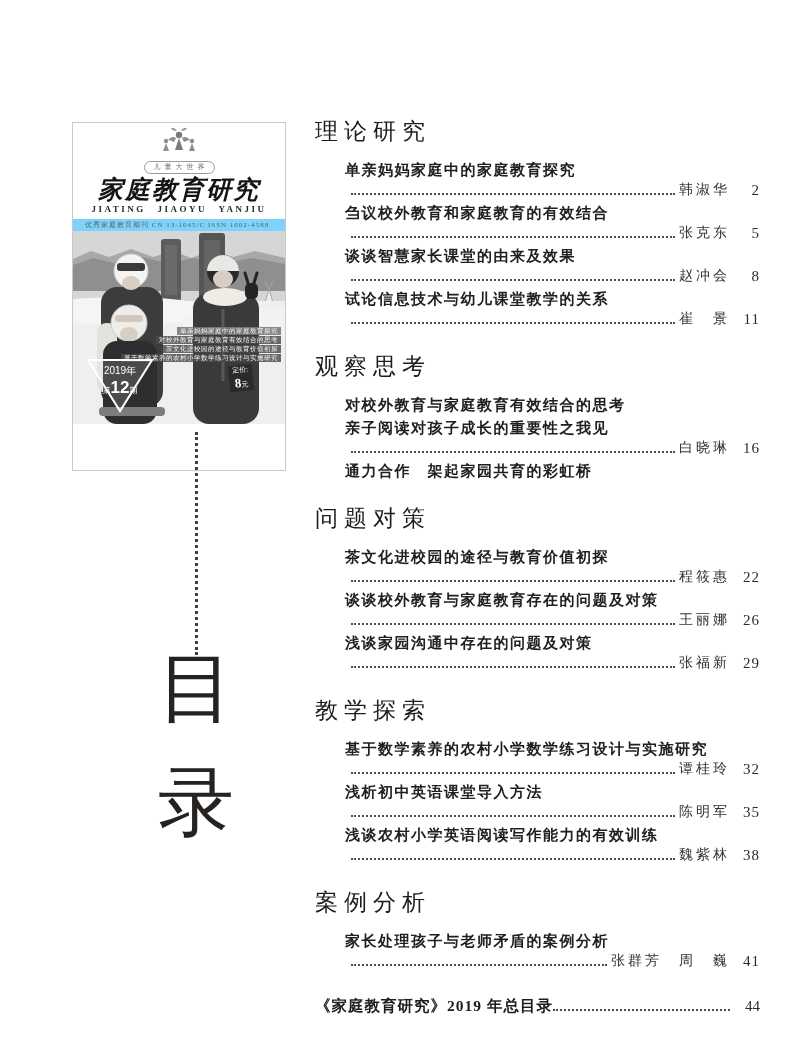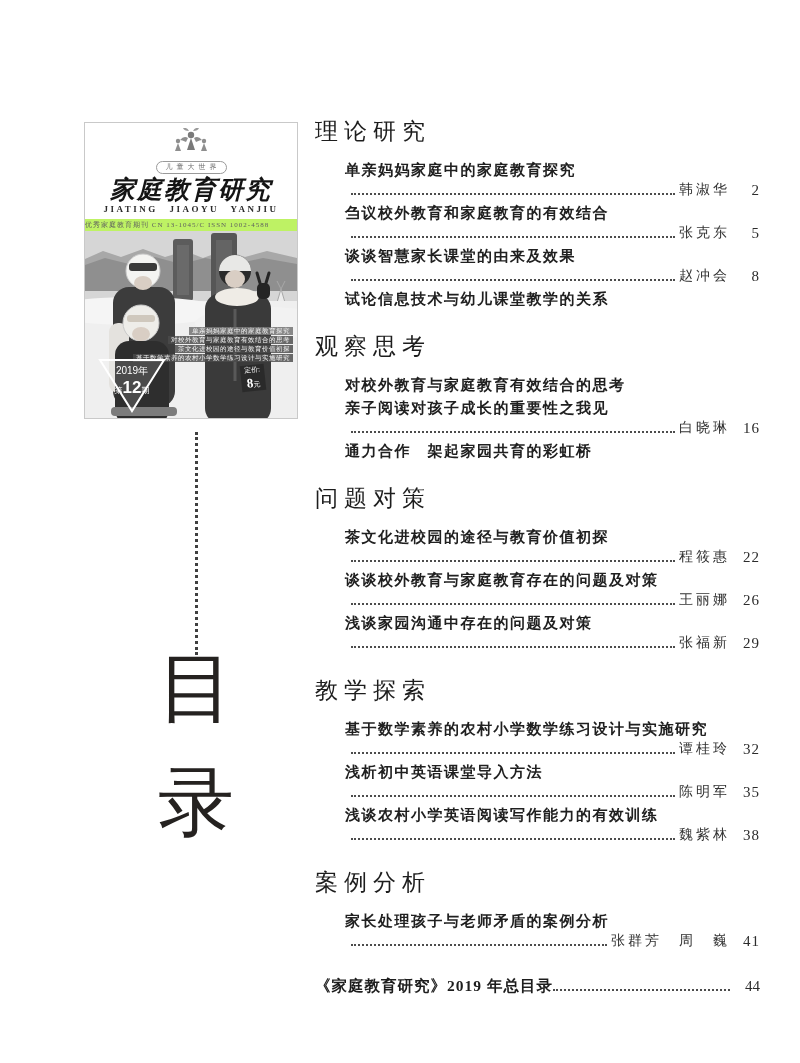--- a/index.html
+++ b/index.html
@@ -12,22 +12,22 @@
     position: relative;
     width: 800px;
     height: 1063px;
     background: #ffffff;
     overflow: hidden;
   }
 
   
   .cover {
     position: absolute;
-    left: 84px; top: 122px;
-    width: 214px; height: 297px;
+    left: 72px; top: 122px;
+    width: 214px; height: 349px;
     background: #ffffff;
     border: 1px solid #c9c9c9;
     overflow: hidden;
   }
   .cover-head { position: relative; height: 91px; text-align: center; }
   .cover-logo { display: block; margin: 5px auto 1px auto; }
   .series-box {
     display: inline-block;
     border: 1px solid #9a9a9a;
     border-radius: 7px;
@@ -49,26 +49,26 @@
   .cover-pinyin {
     font-size: 9px;
     font-weight: bold;
     letter-spacing: 2.5px;
     word-spacing: 7px;
     color: #2b2b2b;
     line-height: 11px;
   }
   .cover-banner {
     height: 12px;
-    background: #bef264;
+    background: #7dd3fc;
     color: #5f5f5f;
     font-size: 7px;
     letter-spacing: 1px;
     line-height: 12px;
-    padding: 0 0;
+    padding: 0 12px;
     white-space: nowrap;
     overflow: hidden;
   }
   .cover-photo { position: relative; width: 212px; height: 193px; }
   .cover-photo svg { display: block; }
   .cover-highlights {
     position: absolute;
     top: 95px; right: 4px;
     text-align: right;
   }
@@ -320,20 +320,25 @@
     <div class="article-title">谈谈智慧家长课堂的由来及效果</div>
     <div class="leader-row">
       <span class="leader-dots"></span>
       <span class="article-authors">赵冲会</span>
       <span class="article-page">8</span>
     </div>
   </div>
 
   <div class="article">
     <div class="article-title">试论信息技术与幼儿课堂教学的关系</div>
+    <div class="leader-row">
+      <span class="leader-dots"></span>
+      <span class="article-authors">崔　景</span>
+      <span class="article-page">11</span>
+    </div>
   </div>
 </div>
   </div>
 
   <div class="section">
     <div class="section-heading">观察思考</div>
     <div>
   <div class="article">
     <div class="article-title">对校外教育与家庭教育有效结合的思考</div>
   </div>

